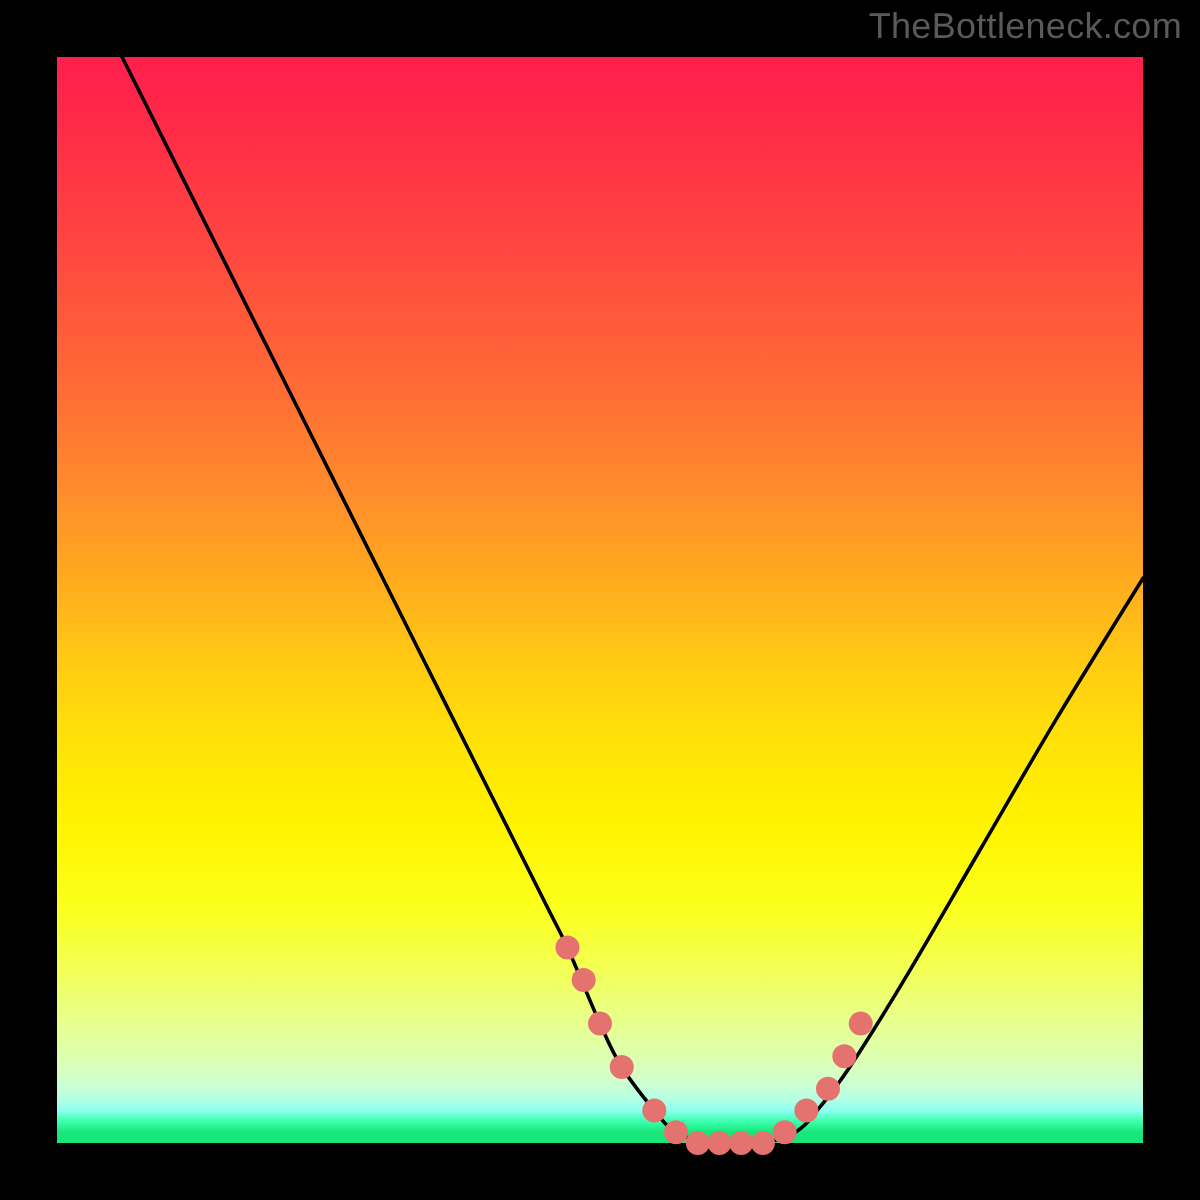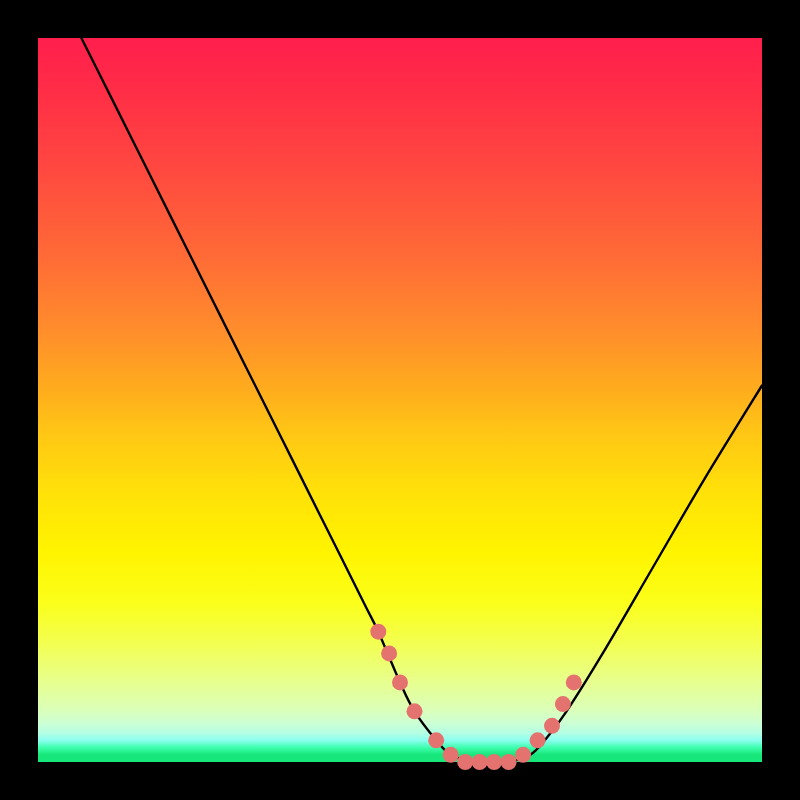--- a/index.html
+++ b/index.html
@@ -64,20 +64,21 @@
     top: 0;
     width: 724px;
     height: 724px;
     overflow: visible;
   }
 </style>
 </head>
 <body>
 
 <div class="frame">
+  <div class="watermark">TheBottleneck.com</div>
 
   <div class="plot-area">
     <svg class="curve" viewBox="0 0 724 724">
       <path id="main-curve" fill="none" stroke="#000000" stroke-width="2.4" stroke-linecap="round" stroke-linejoin="round" d="M 43.4 0.0 C 48.3 9.7, 61.5 36.2, 72.4 57.9 C 83.3 79.6, 96.5 106.2, 108.6 130.3 C 120.7 154.5, 132.7 178.6, 144.8 202.7 C 156.9 226.9, 168.9 251.0, 181.0 275.1 C 193.1 299.3, 205.1 323.4, 217.2 347.5 C 229.3 371.7, 241.3 395.8, 253.4 419.9 C 265.5 444.1, 277.5 468.2, 289.6 492.3 C 301.7 516.5, 317.4 547.8, 325.8 564.7 C 334.2 581.6, 334.2 580.4, 340.3 593.7 C 346.3 607.0, 356.0 631.1, 362.0 644.4 C 368.0 657.6, 370.4 663.7, 376.5 673.3 C 382.5 683.0, 392.2 695.0, 398.2 702.3 C 404.2 709.5, 406.6 713.1, 412.7 716.8 C 418.7 720.4, 428.4 722.8, 434.4 724.0 C 440.4 725.2, 442.8 724.0, 448.9 724.0 C 454.9 724.0, 463.4 725.2, 470.6 724.0 C 477.8 722.8, 486.3 720.4, 492.3 716.8 C 498.4 713.1, 500.8 709.5, 506.8 702.3 C 512.8 695.0, 518.9 687.8, 528.5 673.3 C 538.2 658.8, 550.2 639.5, 564.7 615.4 C 579.2 591.3, 598.5 557.5, 615.4 528.5 C 632.3 499.6, 648.0 471.8, 666.1 441.6 C 684.2 411.5, 714.3 363.2, 724.0 347.5"></path>
       <g id="dot-group">
           <circle cx="340.3" cy="593.7" r="8" fill="#e4736f"></circle>
           <circle cx="351.1" cy="615.4" r="8" fill="#e4736f"></circle>
           <circle cx="362.0" cy="644.4" r="8" fill="#e4736f"></circle>
           <circle cx="376.5" cy="673.3" r="8" fill="#e4736f"></circle>
           <circle cx="398.2" cy="702.3" r="8" fill="#e4736f"></circle>

